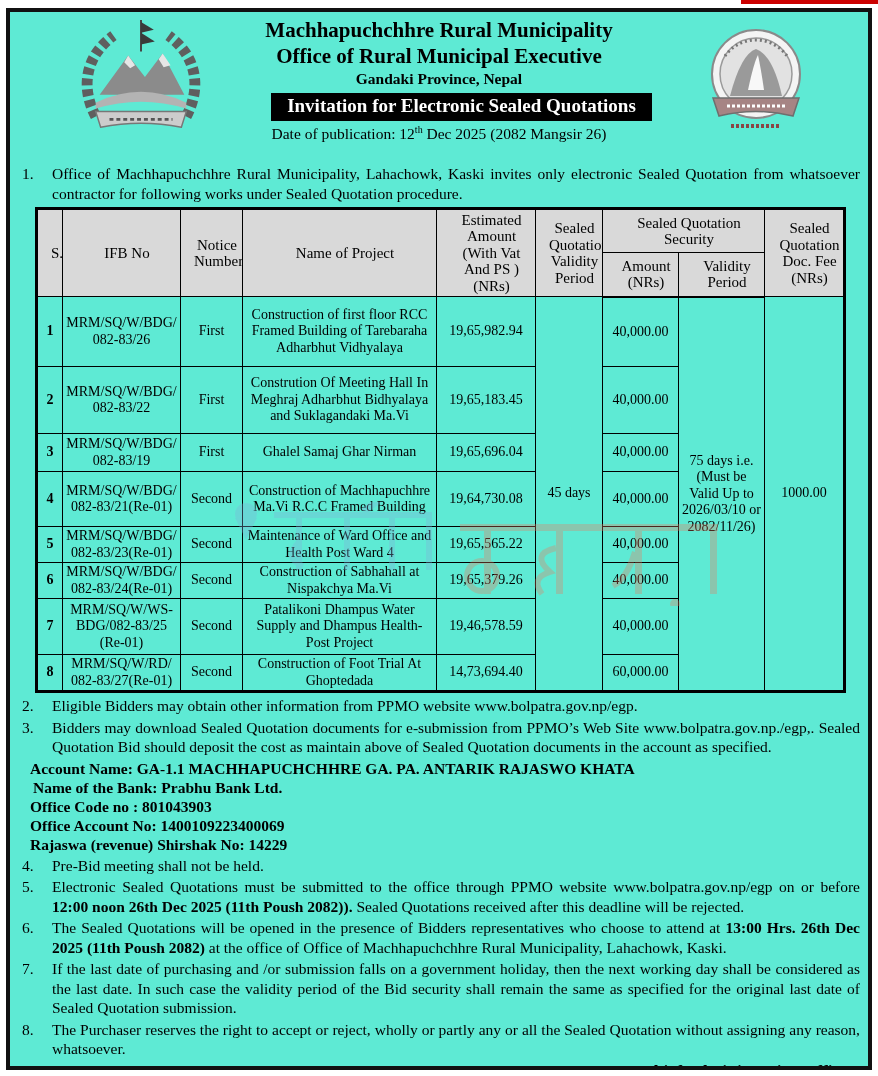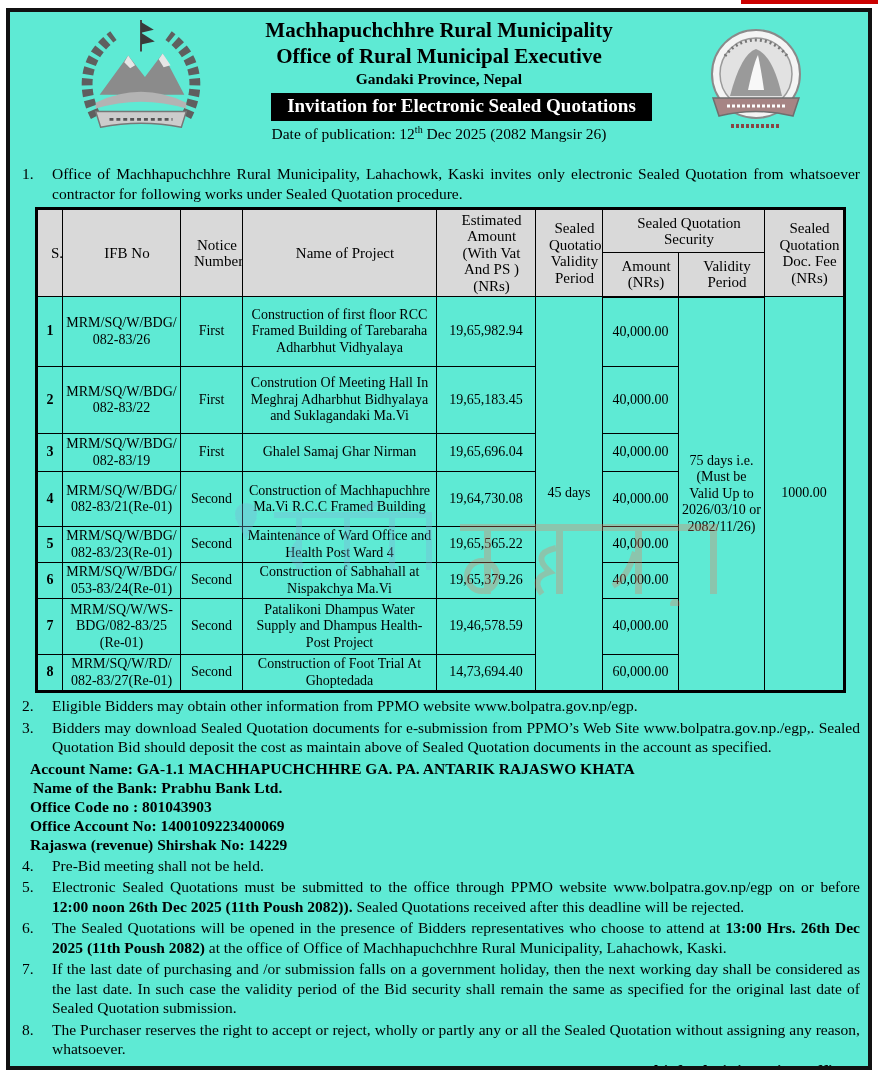--- a/index.html
+++ b/index.html
@@ -182,21 +182,21 @@
         </td>
         <td>Second</td>
         <td>Maintenance of Ward Office and Health Post Ward 4</td>
         <td>19,65,565.22</td>
         <td>40,000.00</td>
       </tr>
       <tr style="height:34px">
         <td class="sn">6</td>
         <td>
           <div class="ifb-line">MRM/SQ/W/BDG/</div>
-          <div class="ifb-line">053-83/24(Re-01)</div>
+          <div class="ifb-line">082-83/24(Re-01)</div>
         </td>
         <td>Second</td>
         <td>Construction of Sabhahall at Nispakchya Ma.Vi</td>
         <td>19,65,379.26</td>
         <td>40,000.00</td>
       </tr>
       <tr style="height:56px">
         <td class="sn">7</td>
         <td>
           <div class="ifb-line">MRM/SQ/W/WS-</div>

